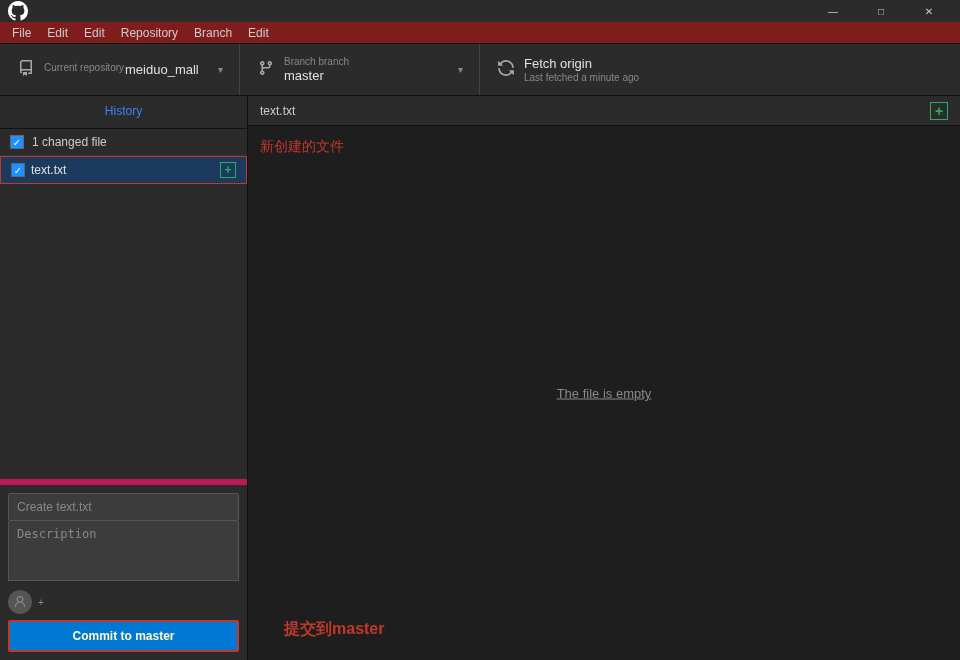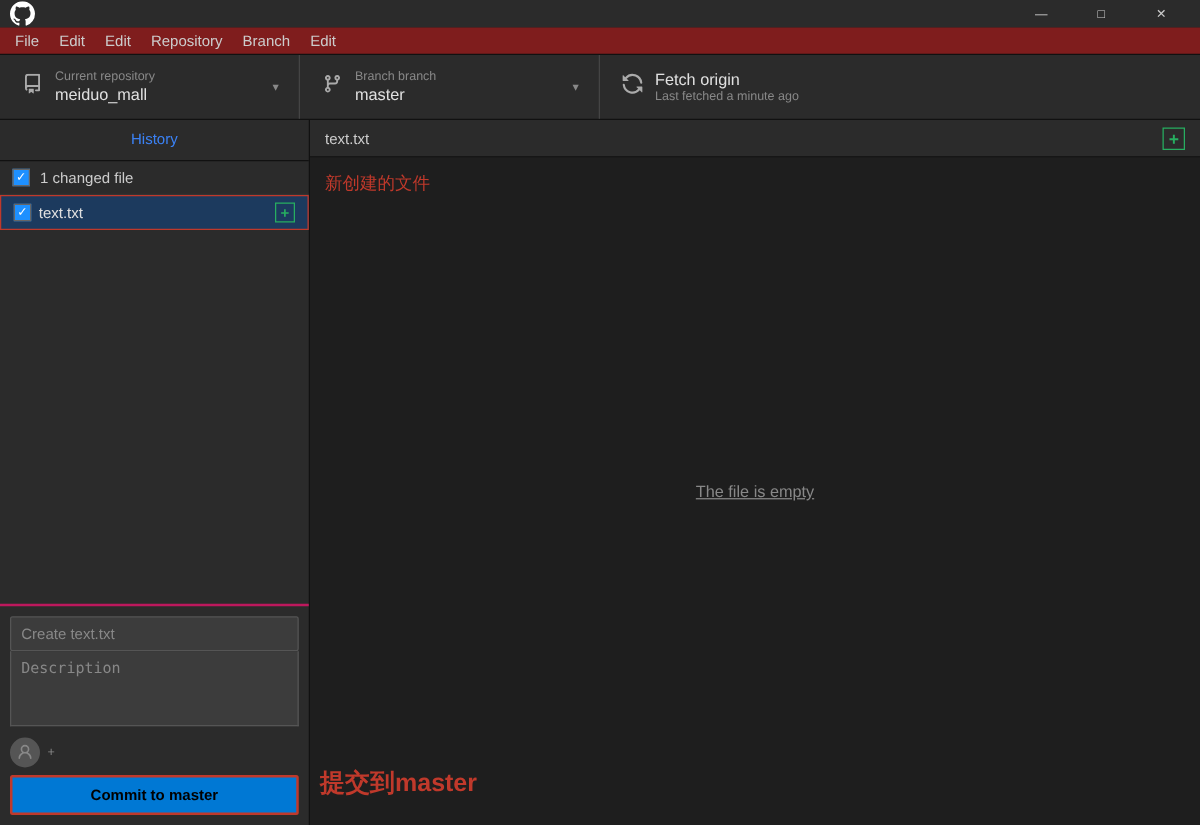--- a/index.html
+++ b/index.html
@@ -206,21 +206,21 @@
       align-items: center;
       justify-content: center;
       font-size: 12px;
       font-weight: bold;
     }
 
     
     .commit-area {
       margin-top: auto;
       padding: 8px;
-      border-top: 2px solid #be185d;
+      border-top: 6px solid #be185d;
     }
     .commit-message-input {
       width: 100%;
       background: #3c3c3c;
       border: 1px solid #555;
       color: #ccc;
       padding: 6px 8px;
       font-size: 12px;
       border-radius: 2px;
       outline: none;
@@ -253,21 +253,21 @@
       border-radius: 50%;
       display: flex;
       align-items: center;
       justify-content: center;
       font-size: 10px;
       color: #aaa;
     }
     .commit-btn {
       width: 100%;
       background: #0078d4;
-      color: #000000;
+      color: #fef9c3;
       border: 2px solid #c0392b;
       padding: 7px;
       font-size: 12px;
       cursor: pointer;
       border-radius: 2px;
       margin-top: 6px;
       font-weight: bold;
     }
     .commit-btn strong { font-weight: bold; }
 
@@ -321,23 +321,23 @@
       top: 50%;
       left: 50%;
       transform: translate(-50%, -50%);
       color: #888;
       font-size: 13px;
       text-decoration: underline;
     }
     .commit-annotation {
       position: absolute;
       bottom: 20px;
-      left: 8px;
+      left: 36px;
       color: #c0392b;
-      font-size: 20px;
+      font-size: 16px;
       font-weight: bold;
     }
 
     
     .gh-logo {
       width: 20px;
       height: 20px;
       color: #fff;
     }
   </style>
@@ -367,21 +367,21 @@
 </div>
 
 <div class="toolbar">
   <div class="toolbar-section">
     <div class="toolbar-section-inner">
       <span class="toolbar-icon">
         <svg width="16" height="16" viewBox="0 0 16 16" fill="#aaa">
             <path fill-rule="evenodd" d="M2 2.5A2.5 2.5 0 014.5 0h8.75a.75.75 0 01.75.75v12.5a.75.75 0 01-.75.75h-2.5a.75.75 0 110-1.5h1.75v-2h-8a1 1 0 00-.714 1.7.75.75 0 01-1.072 1.05A2.495 2.495 0 012 11.5v-9zm10.5-1V9h-8c-.356 0-.694.074-1 .208V2.5a1 1 0 011-1h8zM5 12.25v3.25a.25.25 0 00.4.2l1.45-1.087a.25.25 0 01.3 0L8.6 15.7a.25.25 0 00.4-.2v-3.25a.25.25 0 00-.25-.25h-3.5a.25.25 0 00-.25.25z"></path>
           </svg>
       </span>
-      <div style="display:flex;flex-direction:column;gap:1px;flex:1">
+      <div style="display:flex;flex-direction:row;gap:1px;flex:1">
         <span class="toolbar-label">Current repository</span>
         <span class="toolbar-value">meiduo_mall</span>
       </div>
       <span class="toolbar-chevron">▾</span>
     </div>
   </div>
 
   <div class="toolbar-section">
     <div class="toolbar-section-inner">
       <span class="toolbar-icon">

